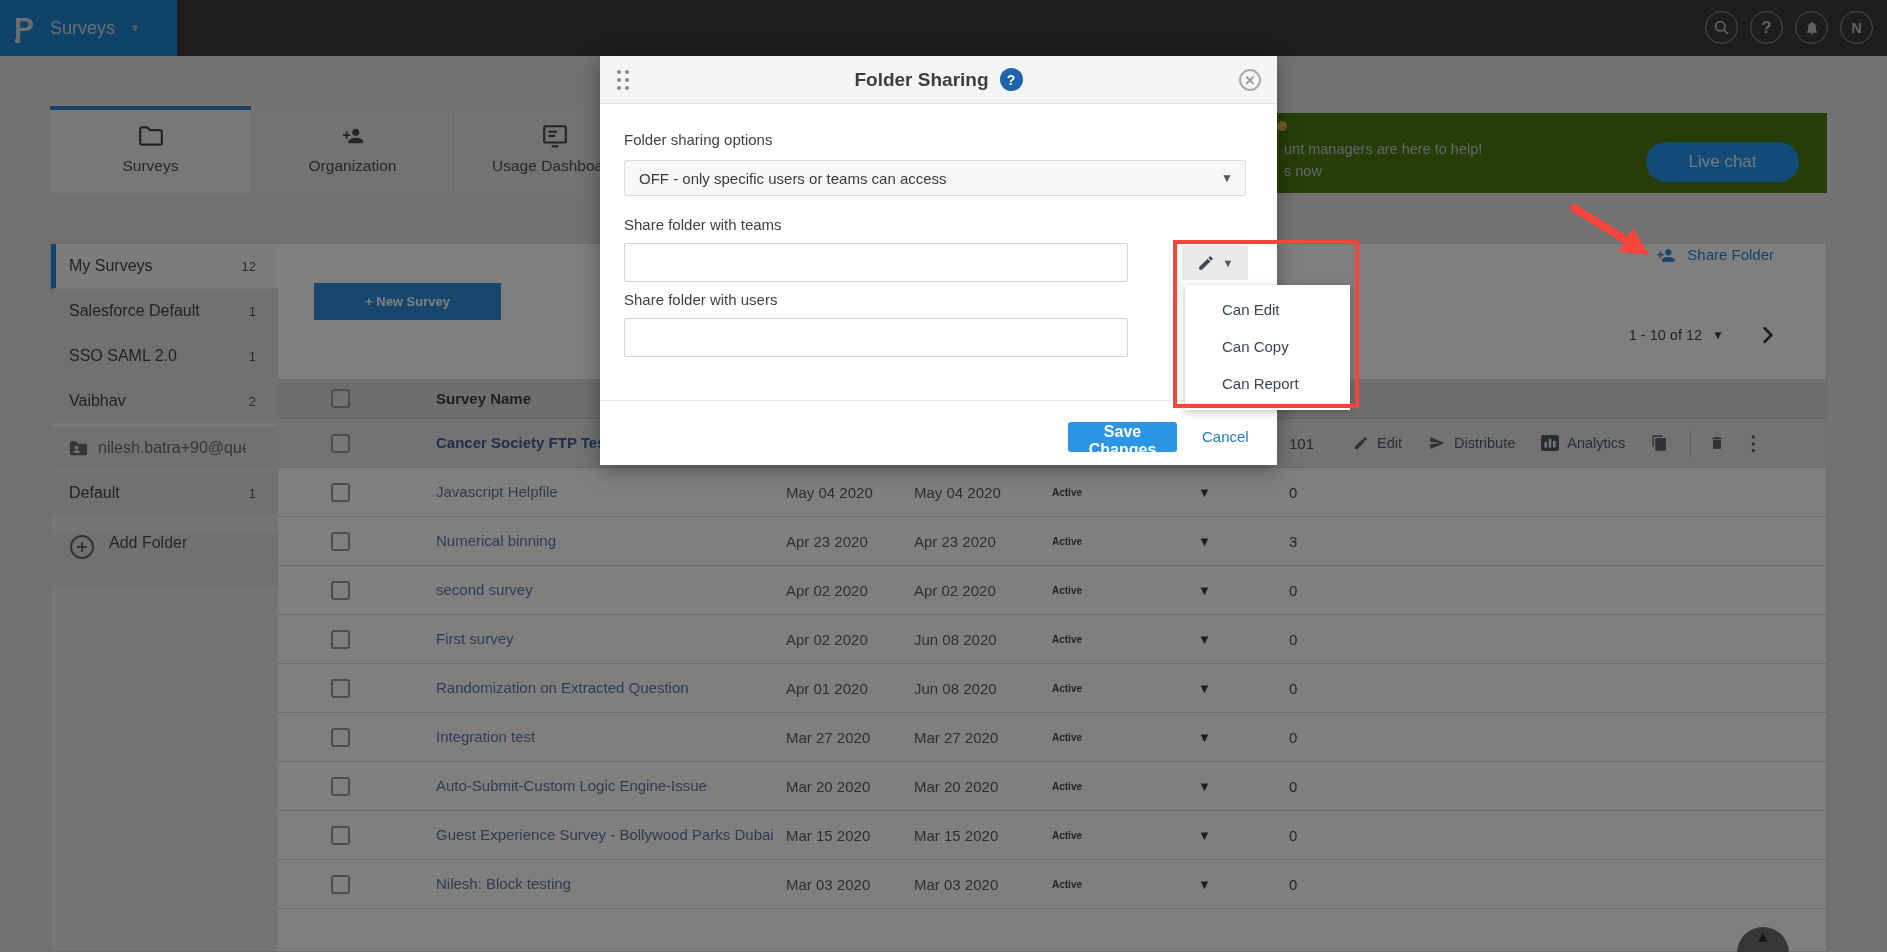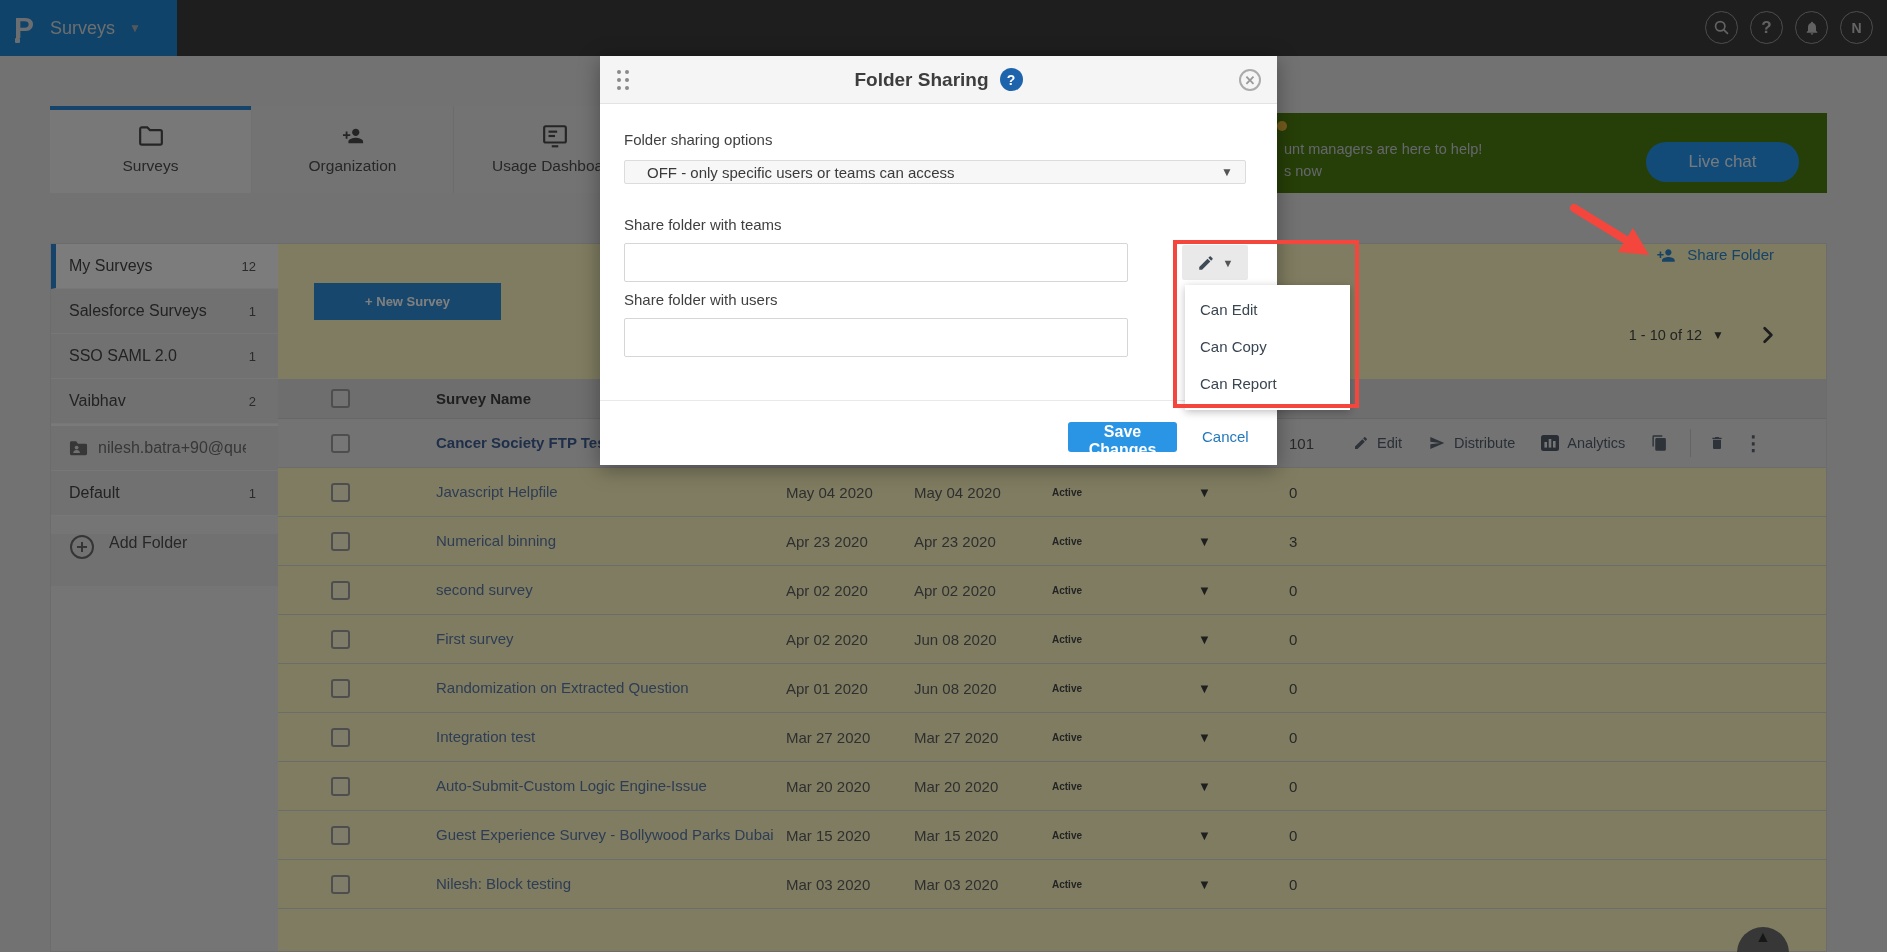--- a/index.html
+++ b/index.html
@@ -26,21 +26,21 @@
   .tab-ico{color:#4a4a4a;height:24px;display:flex;align-items:center;}
   .tab-label{font-size:15.5px;color:#4e4e4e;}
 
   
   .banner{position:absolute;left:1150px;top:113px;width:677px;height:80px;background:#4d7c0f;z-index:1;}
   .banner-dot{position:absolute;left:127px;top:8px;width:10px;height:10px;border-radius:50%;background:#e8b93c;}
   .banner-text{position:absolute;left:134px;top:25px;color:#c9ced8;font-size:14.5px;line-height:22px;}
   .livechat{position:absolute;right:28px;top:29px;width:153px;height:40px;border:none;border-radius:20px;background:#2496f0;color:#eaf4ff;font-size:17px;cursor:pointer;}
 
   
-  .card{position:absolute;left:50px;top:243px;width:1777px;height:709px;background:#fef9c3;border:1px solid #d8d8d8;z-index:1;}
+  .card{position:absolute;left:50px;top:243px;width:1777px;height:709px;background:#ffffff;border:1px solid #d8d8d8;z-index:1;}
   .sidebar{position:absolute;left:0;top:0;bottom:0;width:227px;background:#eaeaea;}
   .side-item{height:45px;display:flex;align-items:center;gap:10px;padding:0 22px 0 18px;background:#e3e3e3;border-bottom:1px solid #efefef;font-size:16px;color:#454545;cursor:pointer;}
   .side-item.active{background:#f8f8f8;border-left:5px solid #2a86d4;padding-left:13px;}
   .side-item.has-ico .side-label{color:#6f6f6f;white-space:nowrap;overflow:hidden;}
   .side-count{margin-left:auto;font-size:13px;color:#565656;}
   .side-sep{height:2px;background:#f4f4f4;}
   .side-addgap{height:18px;}
   .side-add{height:52px;display:flex;align-items:flex-start;gap:14px;padding:0 18px;background:#e3e3e3;font-size:16px;color:#4f4f4f;cursor:pointer;}
   .main{position:absolute;left:227px;top:0;right:0;bottom:0;}
   .new-survey{position:absolute;left:36px;top:39px;width:187px;height:37px;background:#2e8fd8;color:#fff;font-size:13px;font-weight:bold;border:none;border-radius:0;cursor:pointer;}
@@ -77,31 +77,31 @@
   .overlay{position:absolute;inset:0;background:rgba(0,0,0,.5);z-index:20;}
   .modal{position:absolute;left:600px;top:56px;width:677px;height:409px;background:#fff;z-index:30;box-shadow:0 4px 20px rgba(0,0,0,.35);}
   .m-head{position:relative;height:48px;background:#f5f5f5;border-bottom:1px solid #e3e3e3;display:flex;align-items:center;justify-content:center;}
   .drag{position:absolute;left:17px;top:14px;display:grid;grid-template-columns:4px 4px;grid-gap:4px;cursor:move;}
   .drag i{width:4px;height:4px;border-radius:50%;background:#8a8a8a;}
   .m-title{font-size:19px;font-weight:bold;color:#3d3d3d;margin:0;}
   .m-help{margin-left:11px;width:23px;height:23px;border-radius:50%;background:#1d64ad;color:#fff;font-size:14px;font-weight:bold;display:flex;align-items:center;justify-content:center;cursor:pointer;}
   .m-close{position:absolute;right:16px;top:13px;width:22px;height:22px;border:2px solid #ababab;border-radius:50%;color:#9a9a9a;font-size:13px;font-weight:bold;display:flex;align-items:center;justify-content:center;cursor:pointer;}
   .m-body{position:relative;height:361px;}
   .m-label{position:absolute;left:24px;font-size:15px;color:#3f3f3f;}
-  .m-select{position:absolute;left:24px;top:56px;width:622px;height:24px;background:#f7f7f7;border:1px solid #dcdcdc;border-radius:2px;display:flex;align-items:center;padding:0 22px;font-size:15px;color:#3a3a3a;cursor:pointer;}
+  .m-select{position:absolute;left:24px;top:56px;width:622px;height:36px;background:#f7f7f7;border:1px solid #dcdcdc;border-radius:2px;display:flex;align-items:center;padding:0 14px;font-size:15px;color:#3a3a3a;cursor:pointer;}
   .m-select .caret{position:absolute;right:12px;font-size:12px;color:#555;}
   .m-input{position:absolute;left:24px;width:504px;height:39px;background:#fff;border:1px solid #d6d6d6;border-radius:2px;padding:0 10px;font-size:15px;}
   .perm-btn{position:absolute;left:582px;top:141px;width:66px;height:35px;background:#e9e9e9;border:none;border-radius:2px;display:flex;align-items:center;justify-content:center;gap:8px;color:#3f4a55;cursor:pointer;}
   .perm-btn .caret{font-size:11px;color:#555;}
   .m-foot-sep{position:absolute;left:0;right:0;top:296px;border-top:1px solid #e9e9e9;}
   .save{position:absolute;left:468px;top:318px;width:109px;height:30px;background:#2b95e5;color:#fff;border:none;border-radius:3px;font-size:16px;font-weight:bold;cursor:pointer;}
   .cancel{position:absolute;left:602px;top:324px;color:#2379bd;font-size:15px;cursor:pointer;text-decoration:none;}
 
   .perm-menu{position:absolute;left:1185px;top:285px;width:165px;padding:6px 0 8px;background:#fff;z-index:40;box-shadow:0 2px 8px rgba(0,0,0,.25);}
-  .perm-item{height:37px;display:flex;align-items:center;padding-left:15px;font-size:15px;color:#3a4652;cursor:pointer;}
+  .perm-item{height:37px;display:flex;align-items:center;padding-left:37px;font-size:15px;color:#3a4652;cursor:pointer;}
 
   
   .red-box{position:absolute;left:1173px;top:240px;width:186px;height:168px;border:4px solid #f5463d;z-index:60;pointer-events:none;}
   .red-arrow{position:absolute;left:1560px;top:196px;z-index:60;pointer-events:none;}
 </style>
 </head>
 <body>
 
 <div class="page">
 
@@ -172,21 +172,21 @@
   </div>
 
   <div class="card">
     <aside class="sidebar">
       <div id="sidebar-list">
           <div class="side-item active">
             <span class="side-label">My Surveys</span>
             <span class="side-count">12</span>
           </div>
           <div class="side-item">
-            <span class="side-label">Salesforce Surveys</span>
+            <span class="side-label">Salesforce Default</span>
             <span class="side-count">1</span>
           </div>
           <div class="side-item">
             <span class="side-label">SSO SAML 2.0</span>
             <span class="side-count">1</span>
           </div>
           <div class="side-item">
             <span class="side-label">Vaibhav</span>
             <span class="side-count">2</span>
           </div>

